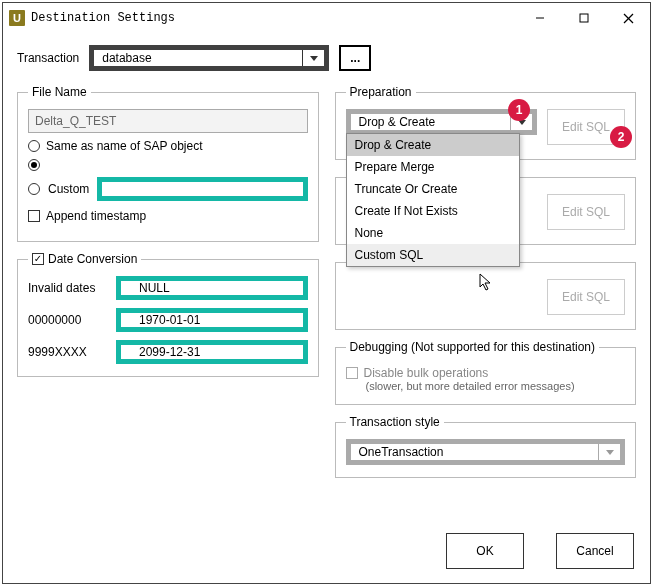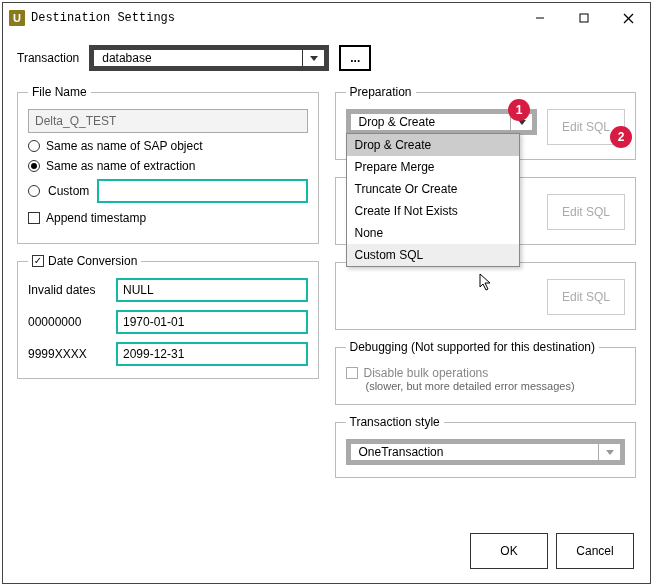--- a/index.html
+++ b/index.html
@@ -22,34 +22,34 @@
   .sqbtn { border: 2px solid #000; width: 32px; height: 26px; display: flex; align-items: center; justify-content: center; font-weight: bold; }
 
   .cols { display: flex; gap: 16px; }
   .col { flex: 1; min-width: 0; }
 
   fieldset { border: 1px solid #bbb; margin: 0 0 10px 0; padding: 10px 10px 12px 10px; position: relative; }
   legend { padding: 0 4px; color: #000; font-size: 12px; }
 
   .textbox { border: 1px solid #aaa; height: 24px; background: #fff; padding: 0 6px; display: flex; align-items: center; width: 100%; }
   .textbox.readonly { background: #f3f3f3; color: #666; }
-  .input-plain { border: 2px solid #14b8a6; height: 24px; padding: 0 5px; width: 100%; background:#fff; }
+  .input-plain { border: 5px solid #14b8a6; height: 24px; padding: 0 18px; width: 100%; background:#fff; }
 
   .radio-row, .check-row { display: flex; align-items: center; gap: 6px; margin: 6px 0; }
   .radio { width: 12px; height: 12px; border: 1px solid #333; border-radius: 50%; display: inline-flex; align-items: center; justify-content: center; flex-shrink:0;}
   .radio.checked::after { content: ""; width: 6px; height: 6px; background: #000; border-radius: 50%; }
   .checkbox { width: 12px; height: 12px; border: 1px solid #333; display: inline-flex; align-items: center; justify-content: center; flex-shrink:0;}
   .checkbox.checked::after { content: "✓"; font-size: 10px; line-height: 10px; }
 
   .grid2 { display: grid; grid-template-columns: 80px 1fr; gap: 8px 8px; align-items: center; }
   .grid2 .lab { white-space: nowrap; }
 
   .btn { border: 1px solid #999; height: 36px; padding: 0 14px; background: #fff; display:inline-flex; align-items:center; justify-content:center; color:#000;}
   .btn.disabled { color: #aaa; border-color: #ccc; }
-  .btn.strong { border-color: #333; }
+  .btn.strong { border-color: #333; margin-left: 24px; }
 
   .prep-row { display:flex; gap:10px; align-items:stretch; }
   .prep-row .combo { flex:1; }
   .prep-row .btn { width: 78px; padding:0; }
 
   .dropdown { position: absolute; border: 1px solid #888; background: #fff; box-shadow: 2px 2px 4px rgba(0,0,0,0.2); z-index: 50; }
   .dropdown .item { padding: 4px 8px; height: 22px; display:flex; align-items:center; cursor:default;}
   .dropdown .item.selected { background: #ccc; }
   .dropdown .item.hover { background: #eee; }
 
@@ -112,21 +112,20 @@
           <legend>File Name</legend>
           <div class="textbox readonly">
               <span>Delta_Q_TEST</span>
             </div>
           <div class="radio-row">
             <span class="radio"></span>
             <span>Same as name of SAP object</span>
           </div>
           <div class="radio-row">
             <span class="radio checked"></span>
-            <span>Same as name of extraction</span>
           </div>
           <div class="radio-row" style="gap:8px">
             <span class="radio"></span>
             <span>Custom</span>
             <input class="input-plain" style="flex: 1 1 0%;">
           </div>
           <div class="check-row" style="margin-top:8px">
             <span class="checkbox"></span>
             <span>Append timestamp</span>
           </div>

